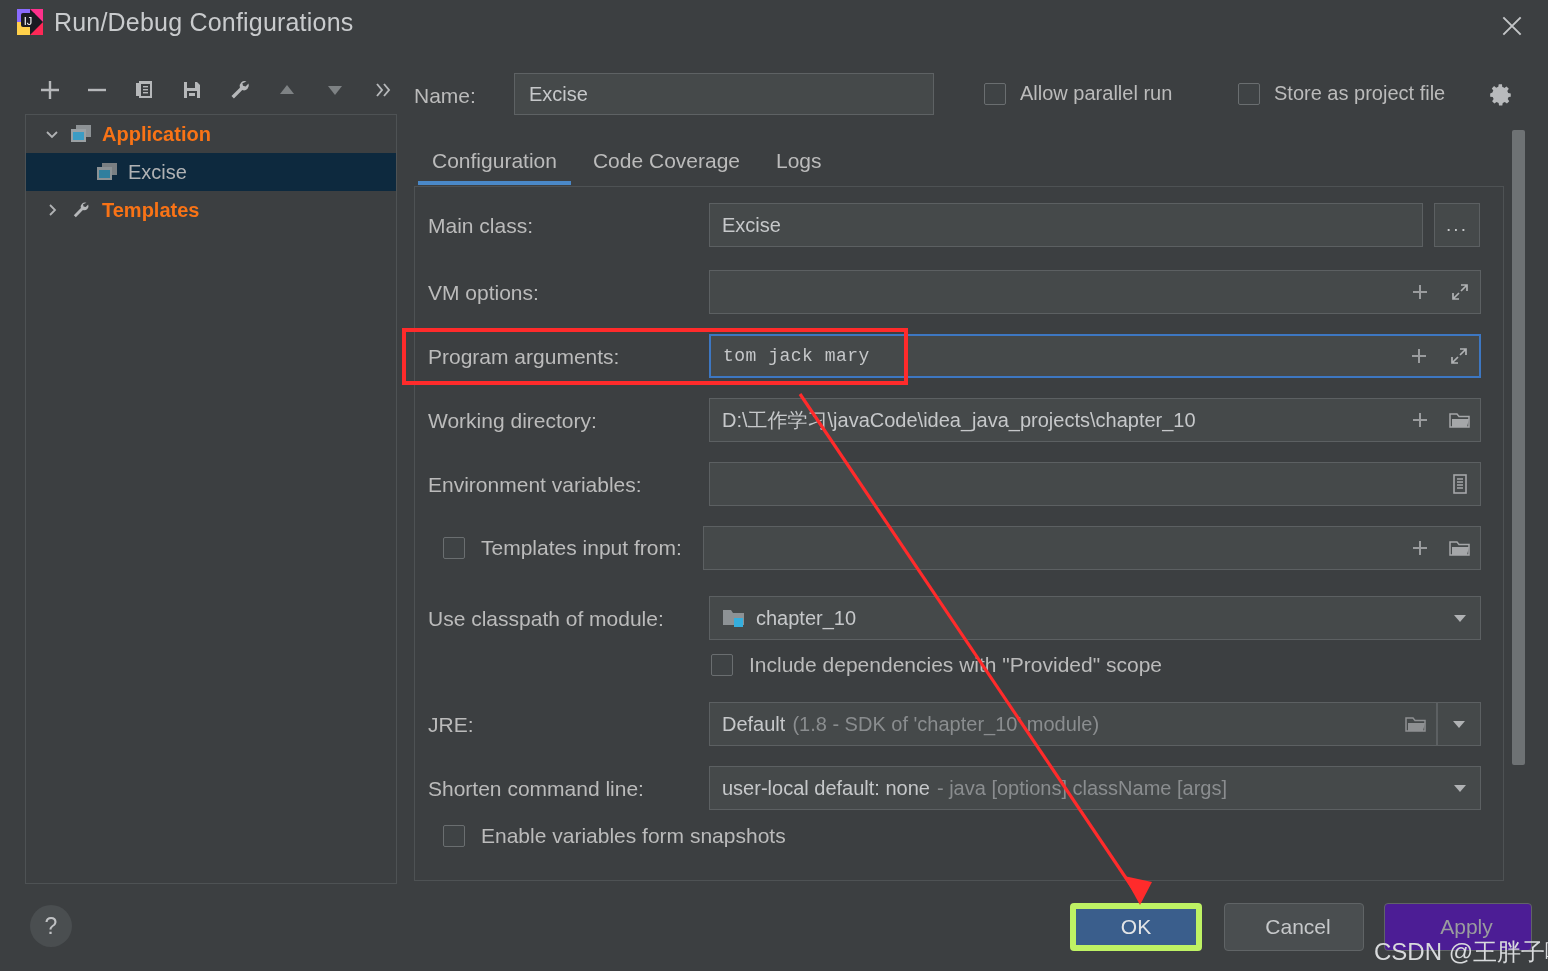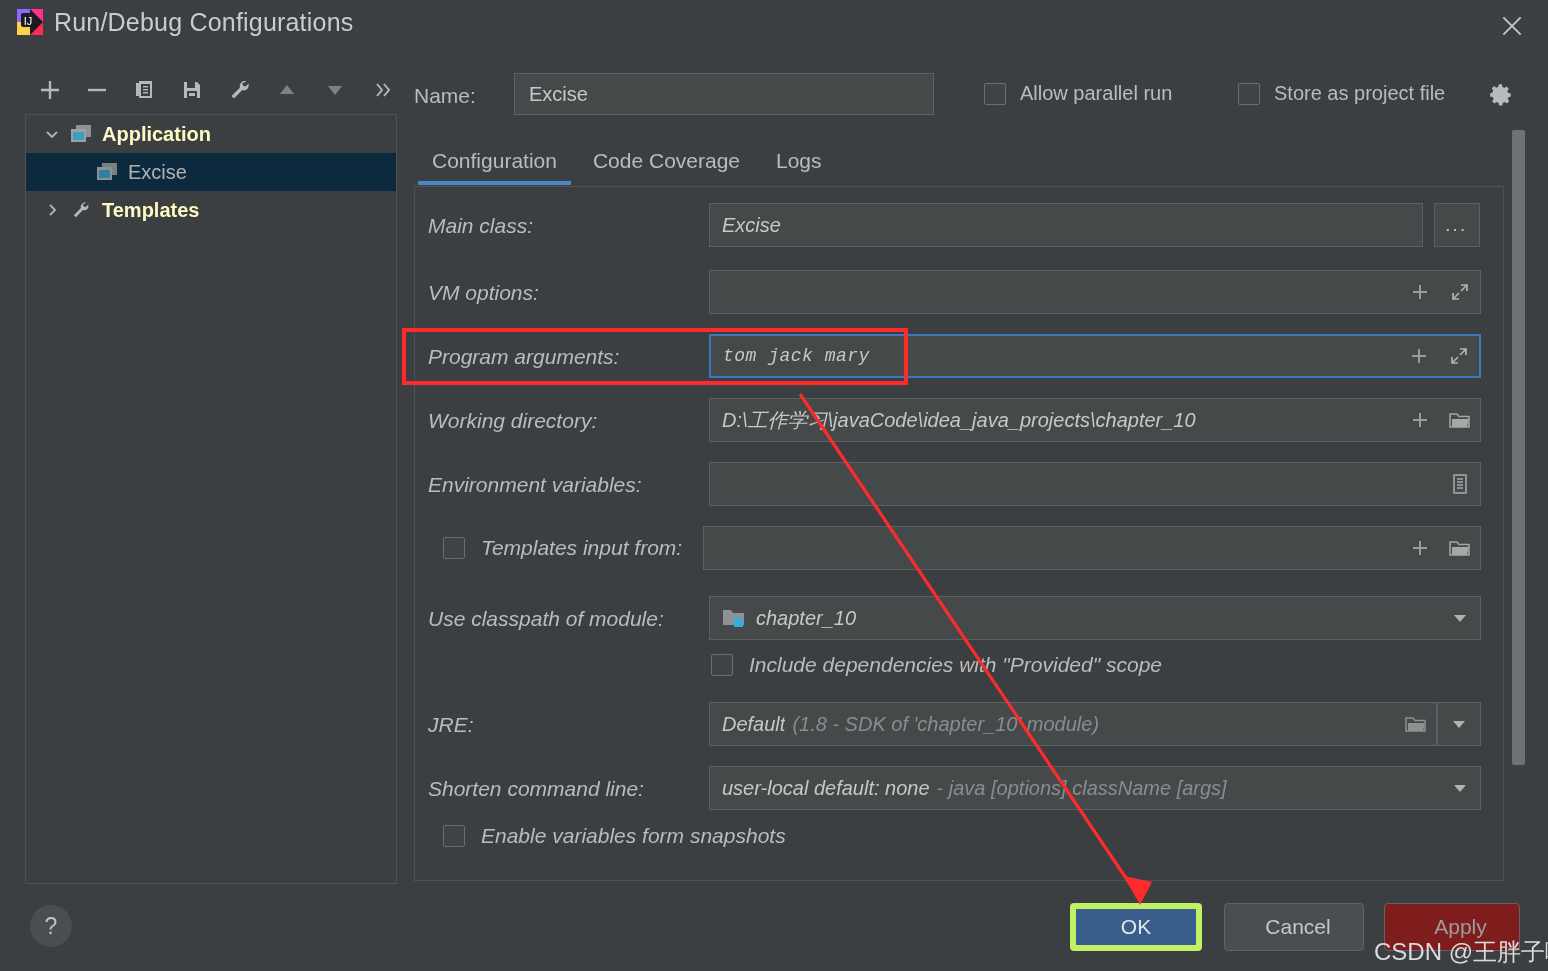--- a/index.html
+++ b/index.html
@@ -28,21 +28,21 @@
 
   
   .tree{position:absolute;left:25px;top:114px;width:372px;height:770px;
         background:#3c3f41;border:1px solid #4e5254;box-sizing:border-box;}
   .tree-row{height:38px;display:flex;align-items:center;padding-left:12px;box-sizing:border-box;}
   .tree-row.sel{background:#0d293e;}
   .tw{width:28px;display:flex;align-items:center;justify-content:center;}
   .tw svg{display:block;}
   .tree-ico{width:30px;display:flex;align-items:center;justify-content:center;}
   .tree-lbl{font-size:20px;color:#bbbbbb;margin-left:6px;}
-  .tree-lbl.bold{font-weight:bold;color:#fef9c3;}
+  .tree-lbl.bold{font-weight:bold;color:#f97316;}
   .tree-lbl.child{color:#b0b2b4;}
 
   
   .name-row{position:absolute;left:414px;top:74px;height:44px;display:flex;align-items:center;}
   .name-lbl{font-size:21px;color:#bbbbbb;}
   .name-input{position:absolute;left:514px;top:73px;width:420px;height:42px;
       background:#45494a;border:1px solid #5e6264;box-sizing:border-box;
       display:flex;align-items:center;padding-left:14px;font-size:20px;color:#c6c8ca;}
 
   .cb{width:22px;height:22px;border:1px solid #6a6e70;background:#3f4345;box-sizing:border-box;border-radius:2px;}
@@ -50,21 +50,21 @@
   #allow-parallel{left:984px;top:82px;}
   #store-project{left:1238px;top:82px;}
   .gear-btn{position:absolute;left:1488px;top:82px;width:26px;height:26px;}
 
   
   .tabs{position:absolute;left:414px;top:140px;width:1090px;height:46px;display:flex;align-items:flex-start;gap:0;}
   .tab{height:42px;display:flex;align-items:center;padding:0 18px;font-size:21px;color:#bbbbbb;position:relative;}
   .tab.active::after{content:"";position:absolute;left:4px;right:4px;bottom:-3px;height:4px;background:#4a88c7;}
 
   .panel{position:absolute;left:414px;top:186px;width:1090px;height:695px;
-      border:1px solid #4e5254;box-sizing:border-box;background:#3c3f41;font-style:italic;}
+      border:1px solid #4e5254;box-sizing:border-box;background:#3c3f41;}
 
   
   .field{position:absolute;left:0;width:1088px;height:46px;}
   .flabel{position:absolute;left:13px;top:0;height:46px;display:flex;align-items:center;font-size:21px;color:#bbbbbb;white-space:nowrap;}
   .fctl{position:absolute;top:0;height:44px;background:#45494a;border:1px solid #5c6062;box-sizing:border-box;
         display:flex;align-items:center;}
   .fctl .val{padding-left:12px;font-size:20px;color:#c6c8ca;white-space:nowrap;overflow:hidden;}
   .fctl .val.mono{font-family:"Liberation Mono",monospace;font-size:18px;letter-spacing:.5px;}
   .fctl .dim{color:#8a8d8f;}
   .fctl .grow{flex:1;}
@@ -78,21 +78,21 @@
   
   .vscroll{position:absolute;left:1512px;top:130px;width:13px;height:635px;background:#6e7274;border-radius:2px;}
 
   
   .help-btn{position:absolute;left:30px;top:905px;width:42px;height:42px;border-radius:50%;
       background:#4a4e50;display:flex;align-items:center;justify-content:center;font-size:23px;color:#c0c2c4;}
   .btn{position:absolute;height:48px;border-radius:4px;box-sizing:border-box;
       display:flex;align-items:center;justify-content:center;font-size:21px;}
   .btn-ok{left:1070px;top:903px;width:132px;background:#3a5e8c;border:6px solid #bef264;color:#e3e5e7;}
   .btn-cancel{left:1224px;top:903px;width:140px;background:#4a4e50;border:1px solid #606466;color:#c6c8ca;padding-left:8px;}
-  .btn-apply{left:1384px;top:903px;width:136px;background:#7f1d1d;border:1px solid #606466;color:#9a9c9e;padding-left:17px;}
+  .btn-apply{left:1384px;top:903px;width:148px;background:#4c1d95;border:1px solid #606466;color:#9a9c9e;padding-left:17px;}
 
   .watermark{position:absolute;left:1374px;top:936px;font-size:24px;color:#d8dadc;white-space:nowrap;}
 
   
   .anno-box{position:absolute;left:402px;top:328px;width:506px;height:57px;
       border:4px solid #ff2b2b;box-sizing:border-box;pointer-events:none;}
   .anno-svg{position:absolute;left:0;top:0;width:1548px;height:971px;pointer-events:none;}
 </style>
 </head>
 <body>

